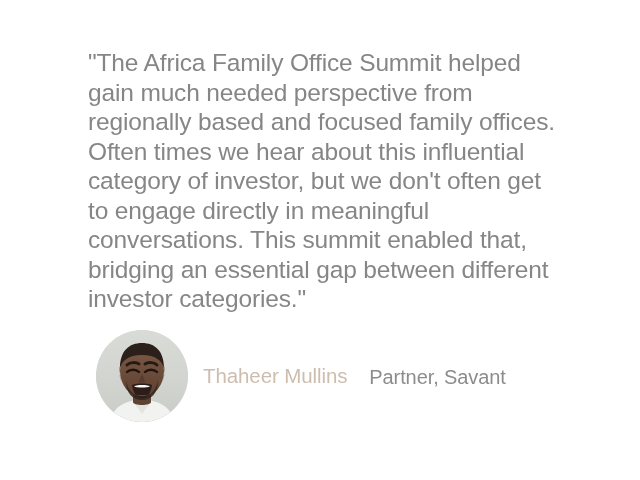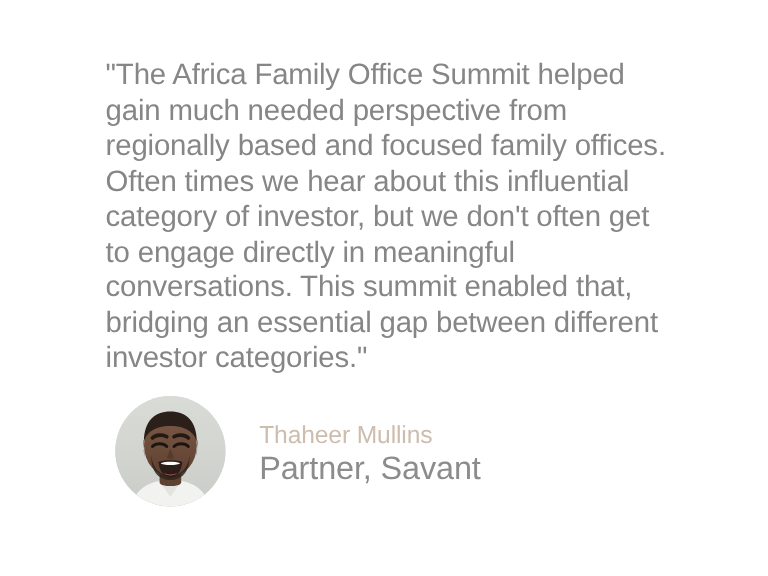--- a/index.html
+++ b/index.html
@@ -62,39 +62,40 @@
     flex: 0 0 auto;
   }
 
   .avatar svg {
     display: block;
     width: 92px;
     height: 92px;
   }
 
   .attribution-text {
-    margin-left: 28px;
+    margin-left: 15px;
     display: flex;
-    flex-direction: column;
+    flex-direction: row;
     justify-content: center;
+    gap: 22px;
   }
 
   .person-name {
     font-family: "Liberation Sans", sans-serif;
     font-size: 20.5px;
     line-height: 26px;
     font-weight: 400;
     letter-spacing: -0.1px;
     color: #cdbdae;
     white-space: nowrap;
   }
 
   .person-title {
     font-family: "Liberation Sans", sans-serif;
-    font-size: 27px;
+    font-size: 20px;
     line-height: 26px;
     font-weight: 400;
     letter-spacing: -0.1px;
     color: #8c8c8c;
     white-space: nowrap;
     margin-top: 1px;
   }
 </style>
 </head>
 <body>

